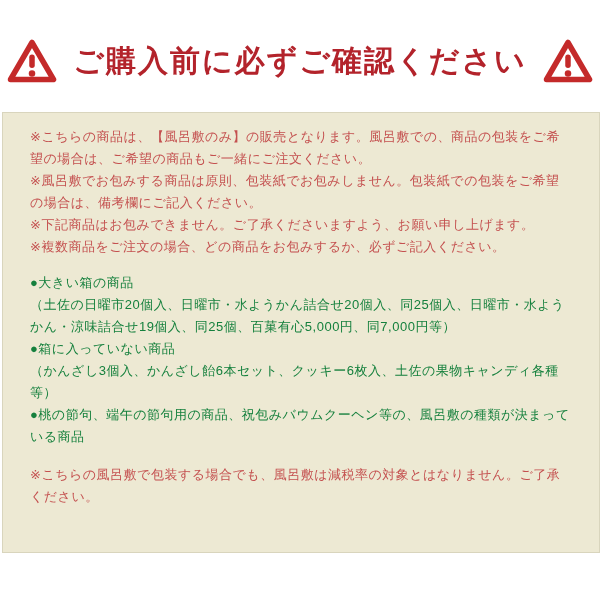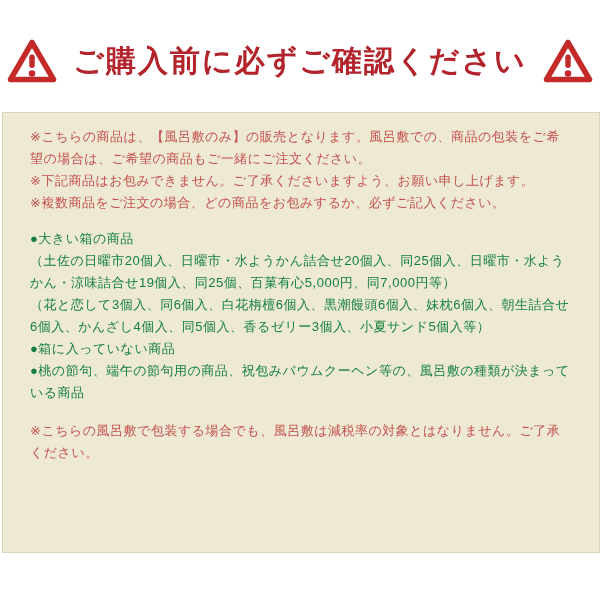--- a/index.html
+++ b/index.html
@@ -61,29 +61,30 @@
         <rect x="44.5" y="33" width="11" height="27" rx="5.5" fill="#c42a2a"></rect>
         <circle cx="50" cy="71" r="6.5" fill="#c42a2a"></circle>
       </svg>
     </span>
   </div>
 
   <div class="panel">
 
     <div class="red-block">
       <p class="red-text">※こちらの商品は、【風呂敷のみ】の販売となります。風呂敷での、商品の包装をご希望の場合は、ご希望の商品もご一緒にご注文ください。</p>
+      <p class="red-text">※風呂敷でお包みする商品は原則、包装紙でお包みしません。包装紙での包装をご希望の場合は、備考欄にご記入ください。</p>
       <p class="red-text">※下記商品はお包みできません。ご了承くださいますよう、お願い申し上げます。</p>
       <p class="red-text">※複数商品をご注文の場合、どの商品をお包みするか、必ずご記入ください。</p>
     </div>
 
     <div class="black-block">
       <p class="dark-text">●大きい箱の商品</p>
       <p class="dark-text">（土佐の日曜市20個入、日曜市・水ようかん詰合せ20個入、同25個入、日曜市・水ようかん・涼味詰合せ19個入、同25個、百菓有心5,000円、同7,000円等）</p>
-      <p class="dark-text">（花と恋して3個入、同6個入、白花栴檀6個入、黒潮饅頭6個入、妹枕6個入、朝生詰合せ6個入、かんざし4個入、同5個入、香るゼリー3個入、小夏サンド5個入等）</p>
       <p class="dark-text">●箱に入っていない商品</p>
+      <p class="dark-text">（かんざし3個入、かんざし飴6本セット、クッキー6枚入、土佐の果物キャンディ各種等）</p>
       <p class="dark-text">●桃の節句、端午の節句用の商品、祝包みバウムクーヘン等の、風呂敷の種類が決まっている商品</p>
     </div>
 
     <div>
       <p class="red-text">※こちらの風呂敷で包装する場合でも、風呂敷は減税率の対象とはなりません。ご了承ください。</p>
     </div>
 
   </div>
 
 </div>

